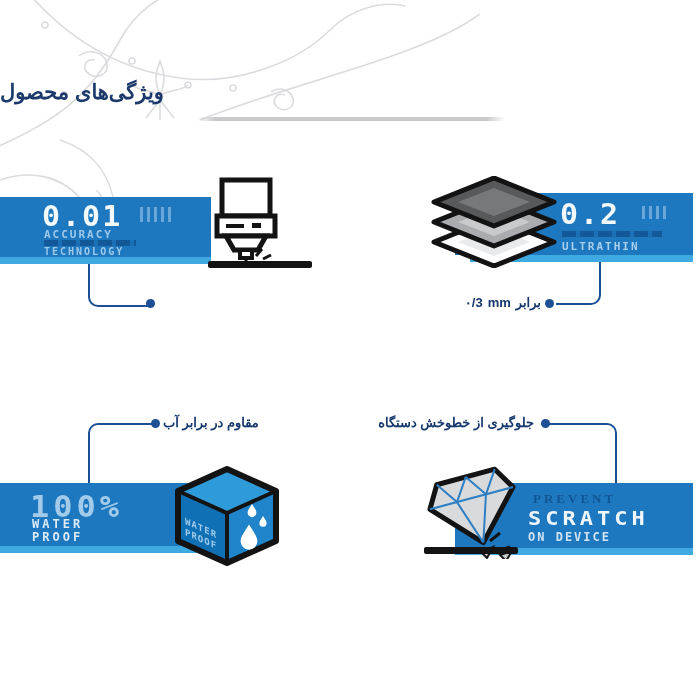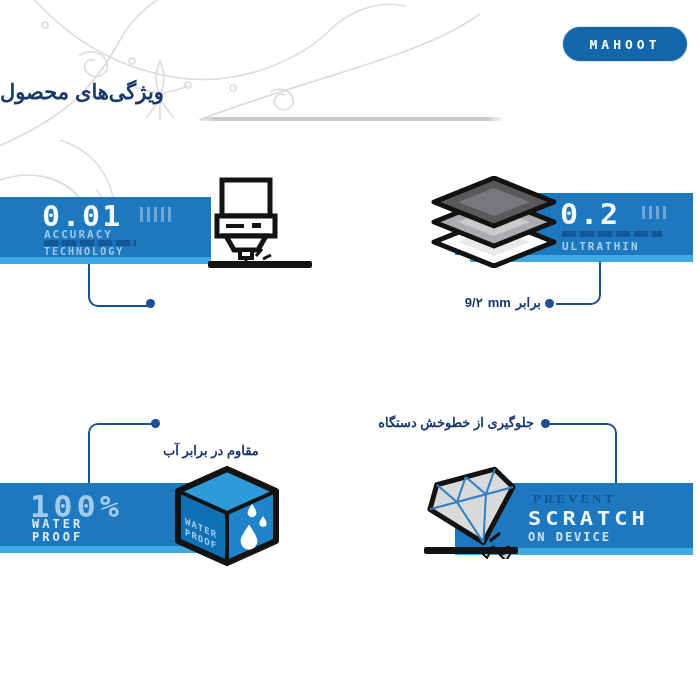--- a/index.html
+++ b/index.html
@@ -81,23 +81,20 @@
     <path d="M0,180 C30,170 60,175 80,198"></path>
     <path d="M60,140 C90,150 110,170 115,208"></path>
     <path d="M96,190 c10,8 8,22 -2,26"></path>
     <circle cx="132" cy="61" r="3"></circle>
     <circle cx="188" cy="85" r="3"></circle>
     <circle cx="64" cy="95" r="3"></circle>
     <circle cx="45" cy="25" r="3"></circle>
     <circle cx="233" cy="88" r="3"></circle>
   </svg>
 
-  <div class="abs logo">
-    <span>MAHOOT</span>
-  </div>
 
   <div class="abs title">ویژگی‌های محصول</div>
   <div class="abs divider"></div>
 
   <div class="abs banner" style="left:0;top:197px;width:211px;height:60px;"></div>
   <div class="abs strip" style="left:0;top:257px;width:211px;height:7px;"></div>
   <div class="abs techno big-val" style="left:42px;top:199px;">0.01</div>
   <div class="abs ghost-bars" style="left:140px;top:207px;width:32px;height:15px;"></div>
   <div class="abs techno sub-label" style="left:44px;top:228px;">ACCURACY</div>
   <div class="abs ghost-solid" style="left:44px;top:240px;width:92px;height:6px;"></div>
@@ -137,26 +134,26 @@
     </g>
     <g>
       <path d="M70,2 L130,26 L70,50 L10,26 Z" fill="#58595b" stroke="#131313" stroke-width="5" stroke-linejoin="round"></path>
       <path d="M70,12 L106,26 L70,40 L34,26 Z" fill="#77787b"></path>
     </g>
   </svg>
 
   <div class="abs conn" style="left:556px;top:262px;width:43px;height:41px;border-right-width:2px;border-bottom-width:2px;border-bottom-right-radius:10px;"></div>
   <div class="abs dot" style="left:545px;top:299px;"></div>
   <div class="abs caption" style="right:159px;top:295px;display:flex;gap:5px;">
-    <span>9/۲</span>
+    <span>۰/3</span>
     <span>mm</span>
     <span class="rtl">برابر</span>
   </div>
 
-  <div class="abs caption rtl" style="left:163px;top:415px;margin-top:28px;">مقاوم در برابر آب</div>
+  <div class="abs caption rtl" style="left:163px;top:415px;">مقاوم در برابر آب</div>
   <div class="abs dot" style="left:151px;top:419px;"></div>
   <div class="abs conn" style="left:88px;top:423px;width:64px;height:60px;border-left-width:2px;border-top-width:2px;border-top-left-radius:10px;"></div>
 
   <div class="abs caption rtl" style="right:166px;top:415px;">جلوگیری از خطوخش دستگاه</div>
   <div class="abs dot" style="left:541px;top:419px;"></div>
   <div class="abs conn" style="left:549px;top:423px;width:66px;height:60px;border-right-width:2px;border-top-width:2px;border-top-right-radius:10px;"></div>
 
   <div class="abs banner" style="left:0;top:483px;width:253px;height:63px;"></div>
   <div class="abs strip" style="left:0;top:546px;width:253px;height:7px;"></div>
   <div class="abs techno wp-val" style="left:30px;top:488px;">100%</div>

